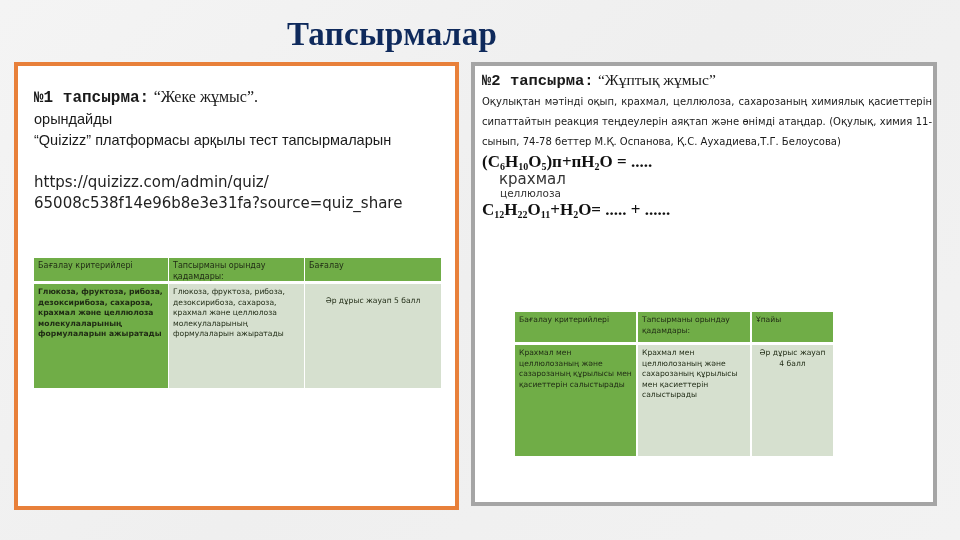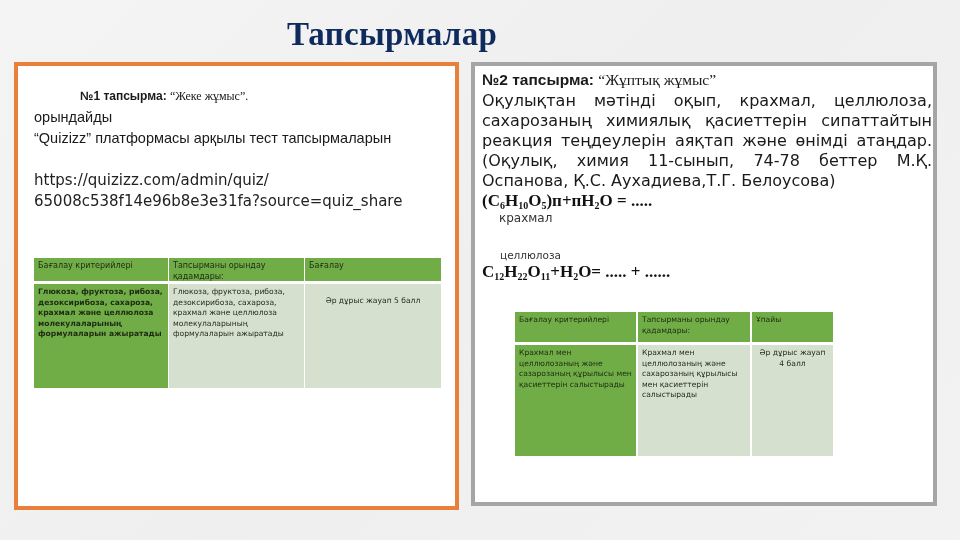--- a/index.html
+++ b/index.html
@@ -25,33 +25,33 @@
       background: #ffffff;
     }
     .panel-left {
       left: 14px; top: 62px; width: 445px; height: 448px;
       border: 4px solid #e8803a;
     }
     .panel-right {
       left: 471px; top: 62px; width: 466px; height: 444px;
       border: 4px solid #a5a5a5;
     }
-    .serif-bold { font-family: Liberation Sans, sans-serif; font-weight: bold; }
+    .serif-bold { font-family: Liberation Mono, monospace; font-weight: bold; }
     .serif { font-family: "Liberation Serif", serif; }
 
     
     .t1-block {
       position: absolute;
       left: 16px; top: 20px; width: 410px;
       font-size: 14.5px;
       line-height: 21px;
       color: #1a1a1a;
     }
     .t1-block .line { display: block; white-space: nowrap; }
-    .t1-heading { font-size: 12px; margin-left: 46px; }
+    .t1-heading { font-size: 16px; }
     .url-block {
       margin-top: 21px;
       font-family: "DejaVu Sans", sans-serif;
       font-size: 15px;
       line-height: 21px;
       color: #222;
     }
 
     
     .grid-table {
@@ -95,43 +95,43 @@
     .bold { font-weight: bold; }
 
     
     .t2-block {
       position: absolute;
       left: 7px; top: 4px; width: 450px;
     }
     .t2-heading { font-size: 15.5px; line-height: 20px; white-space: nowrap; }
     .t2-desc {
       font-family: "DejaVu Sans", sans-serif;
-      font-size: 16px;
+      font-size: 10px;
       line-height: 20px;
       text-align: justify;
       color: #1a1a1a;
       margin-top: 1px;
     }
     .eq {
       font-family: "Liberation Serif", serif;
       font-weight: bold;
       font-size: 17px;
       line-height: 20px;
       white-space: nowrap;
       color: #111;
     }
     .eq sub { font-size: 10px; vertical-align: -3px; line-height: 0; }
     .eq-label {
       font-family: "DejaVu Sans", sans-serif;
-      font-size: 12px;
+      font-size: 15px;
       line-height: 14px;
       color: #333;
       padding-left: 17px;
     }
-    .eq-label.l2 { padding-left: 18px; font-size: 10.5px; margin-top: 23px; }
+    .eq-label.l2 { padding-left: 18px; font-size: 10.5px; }
     .eq-label.l3 { padding-left: 19px; font-size: 10.5px; }
   </style>
 </head>
 <body>
 
 <div class="slide-title">Тапсырмалар</div>
 
 <div class="panel panel-left">
   <div class="t1-block">
     <span class="line t1-heading">

